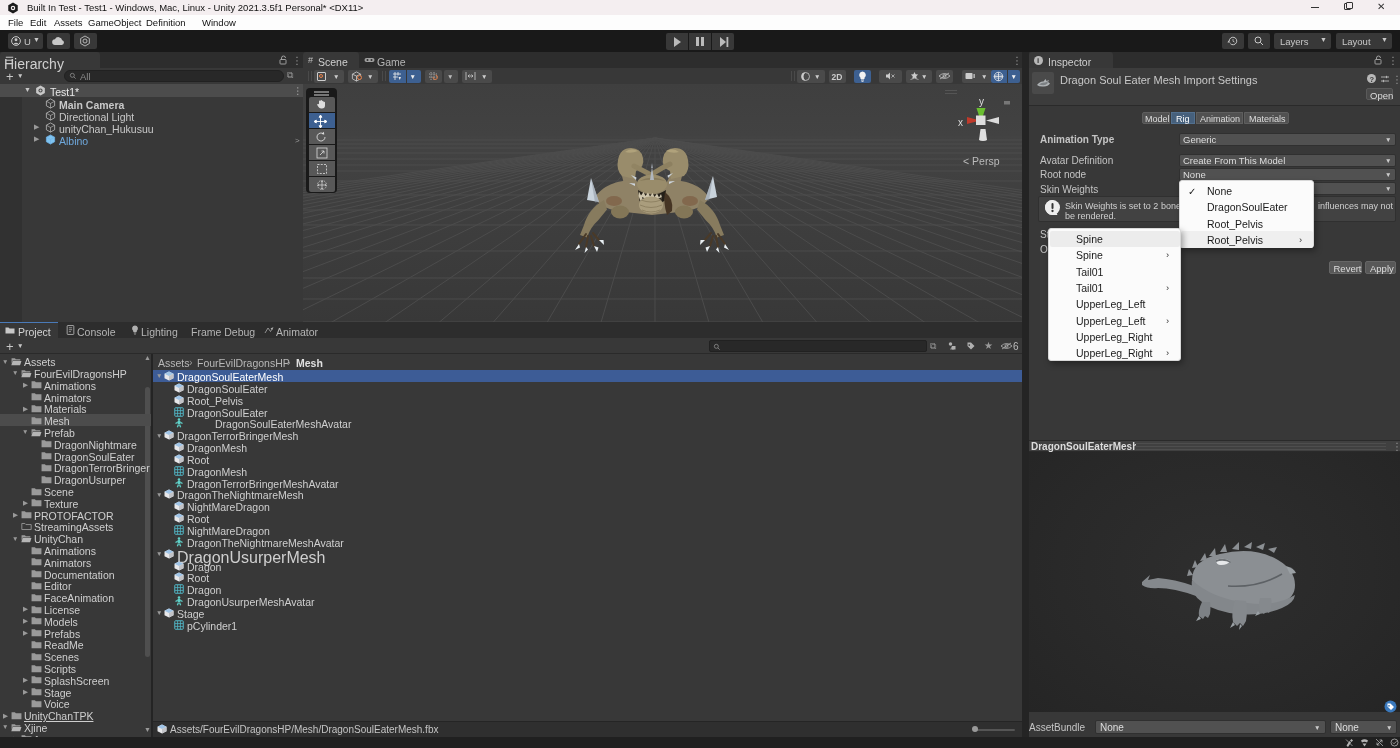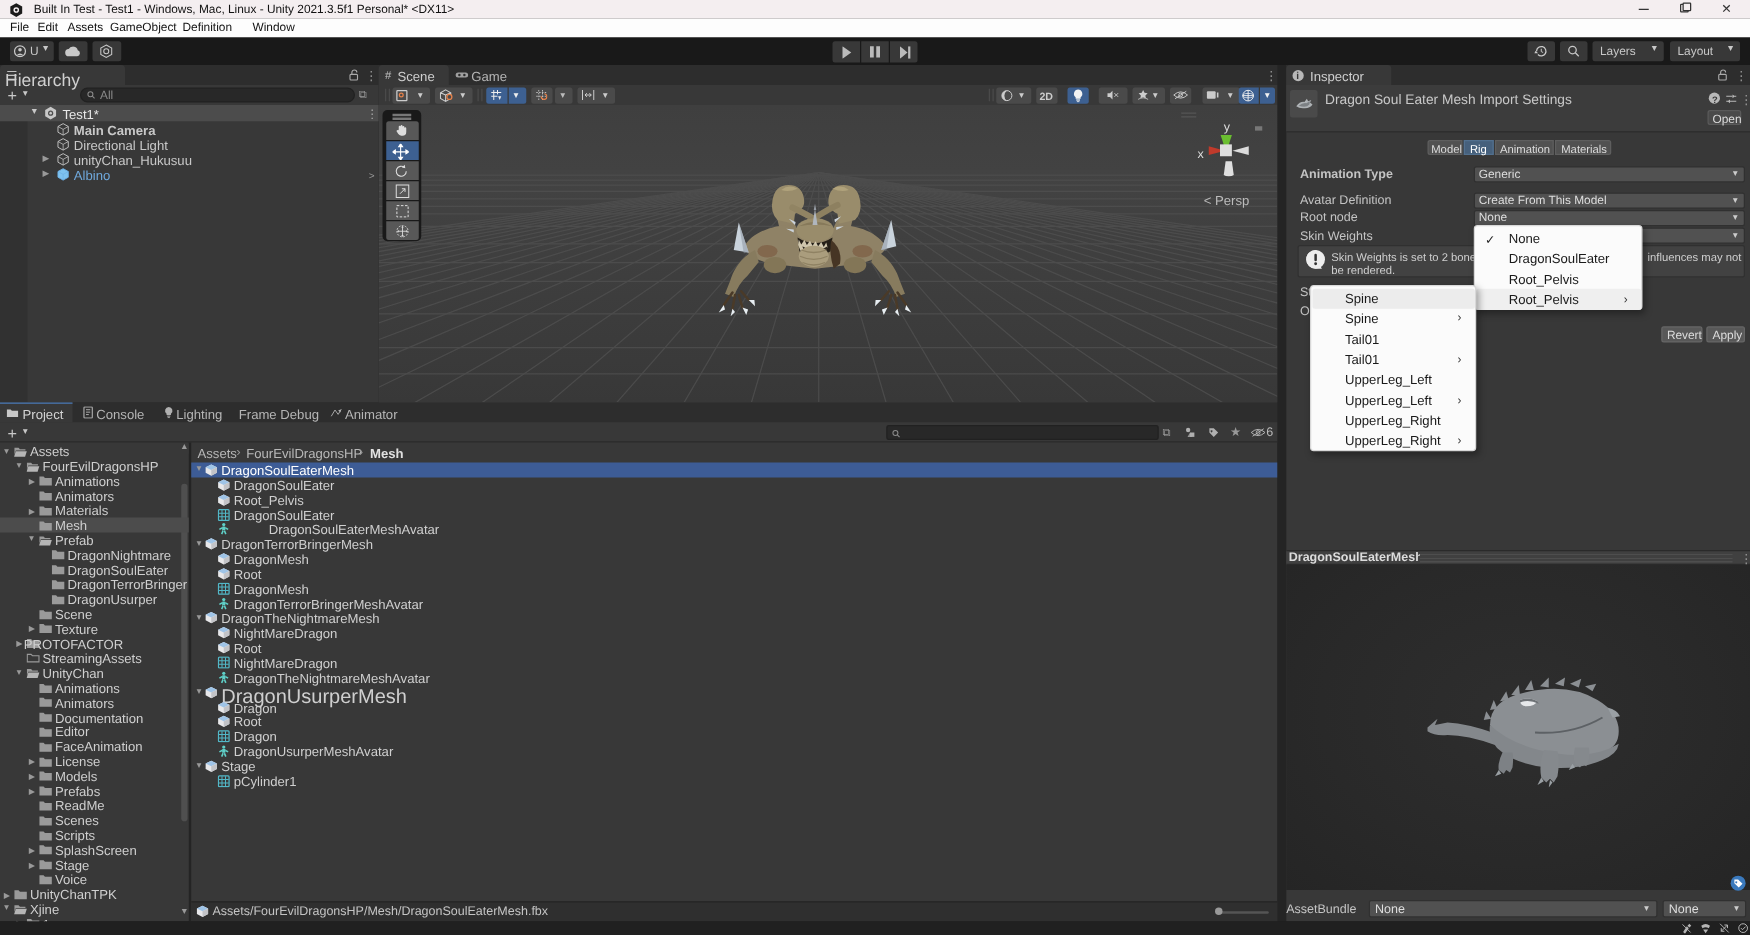--- a/index.html
+++ b/index.html
@@ -556,21 +556,21 @@
       <div class="tx" style="left:44px;top:486.0px;font-size:10.5px;color:#cfcfcf;">Scene</div>
       <div class="tx" style="left:23px;top:499.2px;font-size:6.5px;color:#999;">▶</div>
       <svg class="abs" style="left:31px;top:498.3px" width="11" height="9" viewBox="0 0 20 16">
         <path fill="#9a9a9a" d="M1 2 h6 l2 2 h10 v11 h-18 z"></path>
       </svg>
       <div class="tx" style="left:44px;top:497.8px;font-size:10.5px;color:#cfcfcf;">Texture</div>
       <div class="tx" style="left:13px;top:511.0px;font-size:6.5px;color:#999;">▶</div>
       <svg class="abs" style="left:21px;top:510.1px" width="11" height="9" viewBox="0 0 20 16">
         <path fill="#9a9a9a" d="M1 2 h6 l2 2 h10 v11 h-18 z"></path>
       </svg>
-      <div class="tx" style="left:19px;top:509.6px;font-size:10.5px;color:#cfcfcf;">PROTOFACTOR</div>
+      <div class="tx" style="left:34px;top:509.6px;font-size:10.5px;color:#cfcfcf;">PROTOFACTOR</div>
       <svg class="abs" style="left:21px;top:521.9px" width="11" height="9" viewBox="0 0 20 16">
         <path fill="none" stroke="#9a9a9a" stroke-width="1.6" d="M1.5 2.5 h5.5 l2 2 h9.5 v9 h-17 z"></path>
       </svg>
       <div class="tx" style="left:34px;top:521.4px;font-size:10.5px;color:#cfcfcf;">StreamingAssets</div>
       <div class="tx" style="left:12px;top:534.6px;font-size:6.5px;color:#999;">▼</div>
       <svg class="abs" style="left:21px;top:533.7px" width="11" height="9" viewBox="0 0 20 16">
         <path fill="#9a9a9a" d="M1 2 h6 l2 2 h8 v2 h-14 l-2 6 z"></path>
         <path fill="#b5b5b5" d="M3 7 h16 l-2.5 8 h-16 z"></path>
       </svg>
       <div class="tx" style="left:34px;top:533.2px;font-size:10.5px;color:#cfcfcf;">UnityChan</div>
@@ -632,21 +632,21 @@
       </svg>
       <div class="tx" style="left:44px;top:686.6px;font-size:10.5px;color:#cfcfcf;">Stage</div>
       <svg class="abs" style="left:31px;top:698.9px" width="11" height="9" viewBox="0 0 20 16">
         <path fill="#9a9a9a" d="M1 2 h6 l2 2 h10 v11 h-18 z"></path>
       </svg>
       <div class="tx" style="left:44px;top:698.4px;font-size:10.5px;color:#cfcfcf;">Voice</div>
       <div class="tx" style="left:3px;top:711.6px;font-size:6.5px;color:#999;">▶</div>
       <svg class="abs" style="left:11px;top:710.7px" width="11" height="9" viewBox="0 0 20 16">
         <path fill="#9a9a9a" d="M1 2 h6 l2 2 h10 v11 h-18 z"></path>
       </svg>
-      <div class="tx" style="left:24px;top:710.2px;font-size:10.5px;color:#cfcfcf;">UnityChanTPK</div>
+      <div class="tx" style="left:24px;top:710.2px;font-size:10.5px;color:#cfcfcf;text-decoration:underline;">UnityChanTPK</div>
       <div class="tx" style="left:2px;top:723.4px;font-size:6.5px;color:#999;">▼</div>
       <svg class="abs" style="left:11px;top:722.5px" width="11" height="9" viewBox="0 0 20 16">
         <path fill="#9a9a9a" d="M1 2 h6 l2 2 h8 v2 h-14 l-2 6 z"></path>
         <path fill="#b5b5b5" d="M3 7 h16 l-2.5 8 h-16 z"></path>
       </svg>
       <div class="tx" style="left:24px;top:722.0px;font-size:10.5px;color:#cfcfcf;">Xjine</div>
       <div class="tx" style="left:13px;top:735.2px;font-size:6.5px;color:#999;">▶</div>
       <svg class="abs" style="left:21px;top:734.3px" width="11" height="9" viewBox="0 0 20 16">
         <path fill="#9a9a9a" d="M1 2 h6 l2 2 h10 v11 h-18 z"></path>
       </svg>

